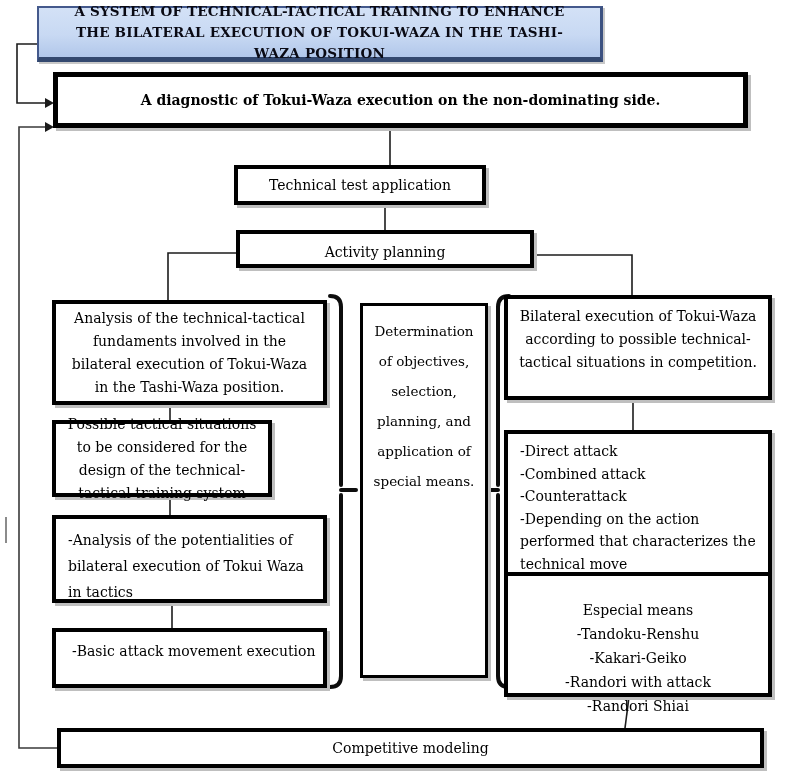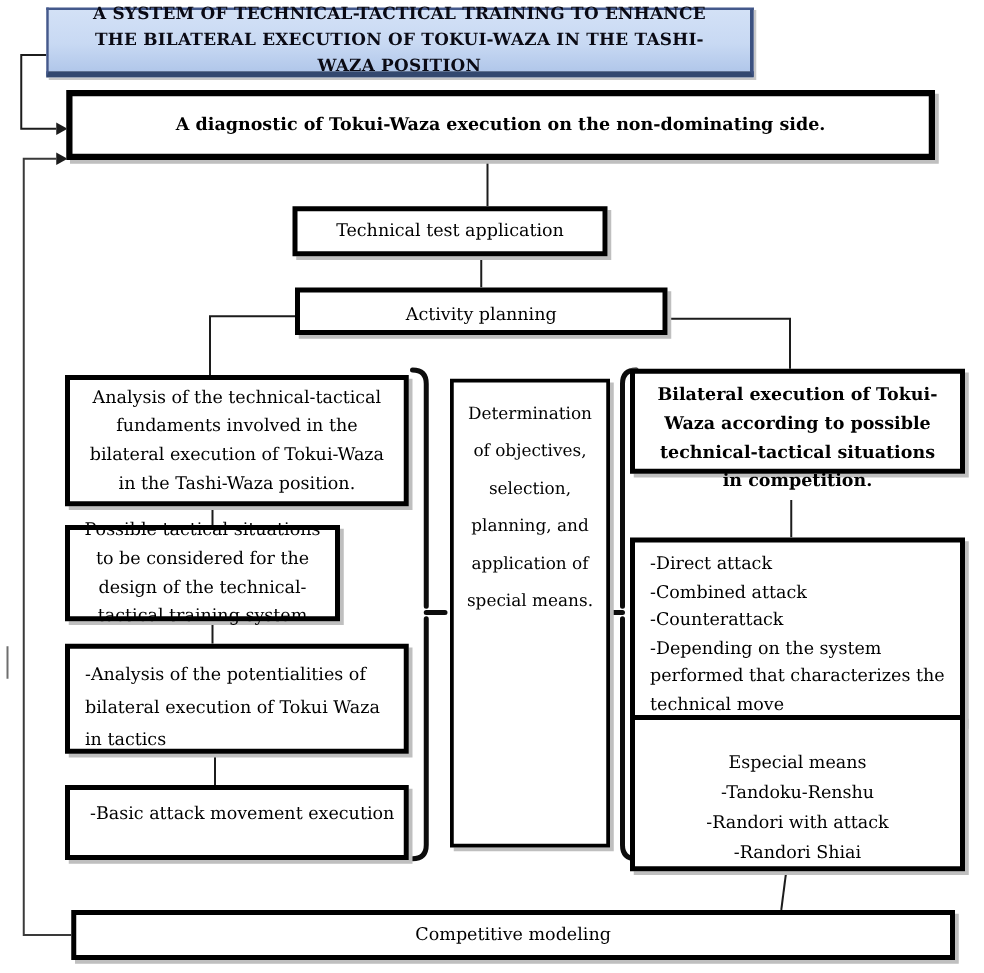--- a/index.html
+++ b/index.html
@@ -24,21 +24,21 @@
   }
   .b-diagnostic{left:53px;top:72px;width:695px;height:56px;border-width:5px;font-weight:bold;}
   .b-technical{left:234px;top:165px;width:252px;height:40px;}
   .b-activity{left:236px;top:230px;width:298px;height:38px;align-items:flex-end;}
   .b-l1{left:52px;top:300px;width:275px;height:105px;padding:4px 10px;}
   .b-l2{left:52px;top:420px;width:220px;height:77px;padding:2px 10px;}
   .b-l3{left:52px;top:515px;width:275px;height:88px;padding:8px 6px 0 12px;text-align:left;line-height:26px;}
   .b-l4{left:52px;top:628px;width:275px;height:60px;padding:8px 6px 0 16px;text-align:left;}
   .b-mid{left:360px;top:303px;width:128px;height:375px;border-width:3px;text-align:center;padding-top:10px;}
   .b-mid .mline{display:block;line-height:30px;font-size:13.5px;white-space:nowrap;}
-  .b-r1{left:504px;top:295px;width:268px;height:84px;padding:6px 10px 0;align-items:flex-start;font-weight:bold;}
+  .b-r1{left:504px;top:295px;width:268px;height:105px;padding:6px 10px 0;align-items:flex-start;}
   .b-r2{left:504px;top:430px;width:268px;height:150px;padding:6px 8px 17px 12px;text-align:left;line-height:22.5px;}
   .b-r2 .rline{display:block;}
   .b-r3{left:504px;top:572px;width:268px;height:125px;text-align:center;padding-top:22px;line-height:24px;}
   .b-r3 .rline{display:block;}
   .b-bottom{left:57px;top:728px;width:707px;height:40px;}
 </style>
 </head>
 <body>
 
 <div id="canvas">
@@ -115,26 +115,27 @@
   </div>
 
   <div class="box center-flex b-r1">
     <span>Bilateral execution of Tokui-Waza according to possible technical-tactical situations in competition.</span>
   </div>
 
   <div class="box b-r2">
     <span class="rline">-Direct attack</span>
     <span class="rline">-Combined attack</span>
     <span class="rline">-Counterattack</span>
-    <span class="rline">-Depending on the system performed that characterizes the technical move</span>
+    <span class="rline">-Depending on the action performed that characterizes the technical move</span>
   </div>
 
   <div class="box b-r3">
     <span class="rline">Especial means</span>
     <span class="rline">-Tandoku-Renshu</span>
+    <span class="rline">-Kakari-Geiko</span>
     <span class="rline">-Randori with attack</span>
     <span class="rline">-Randori Shiai</span>
   </div>
 
   <div class="box center-flex b-bottom">
     <span>Competitive modeling</span>
   </div>
 
 </div>
 

